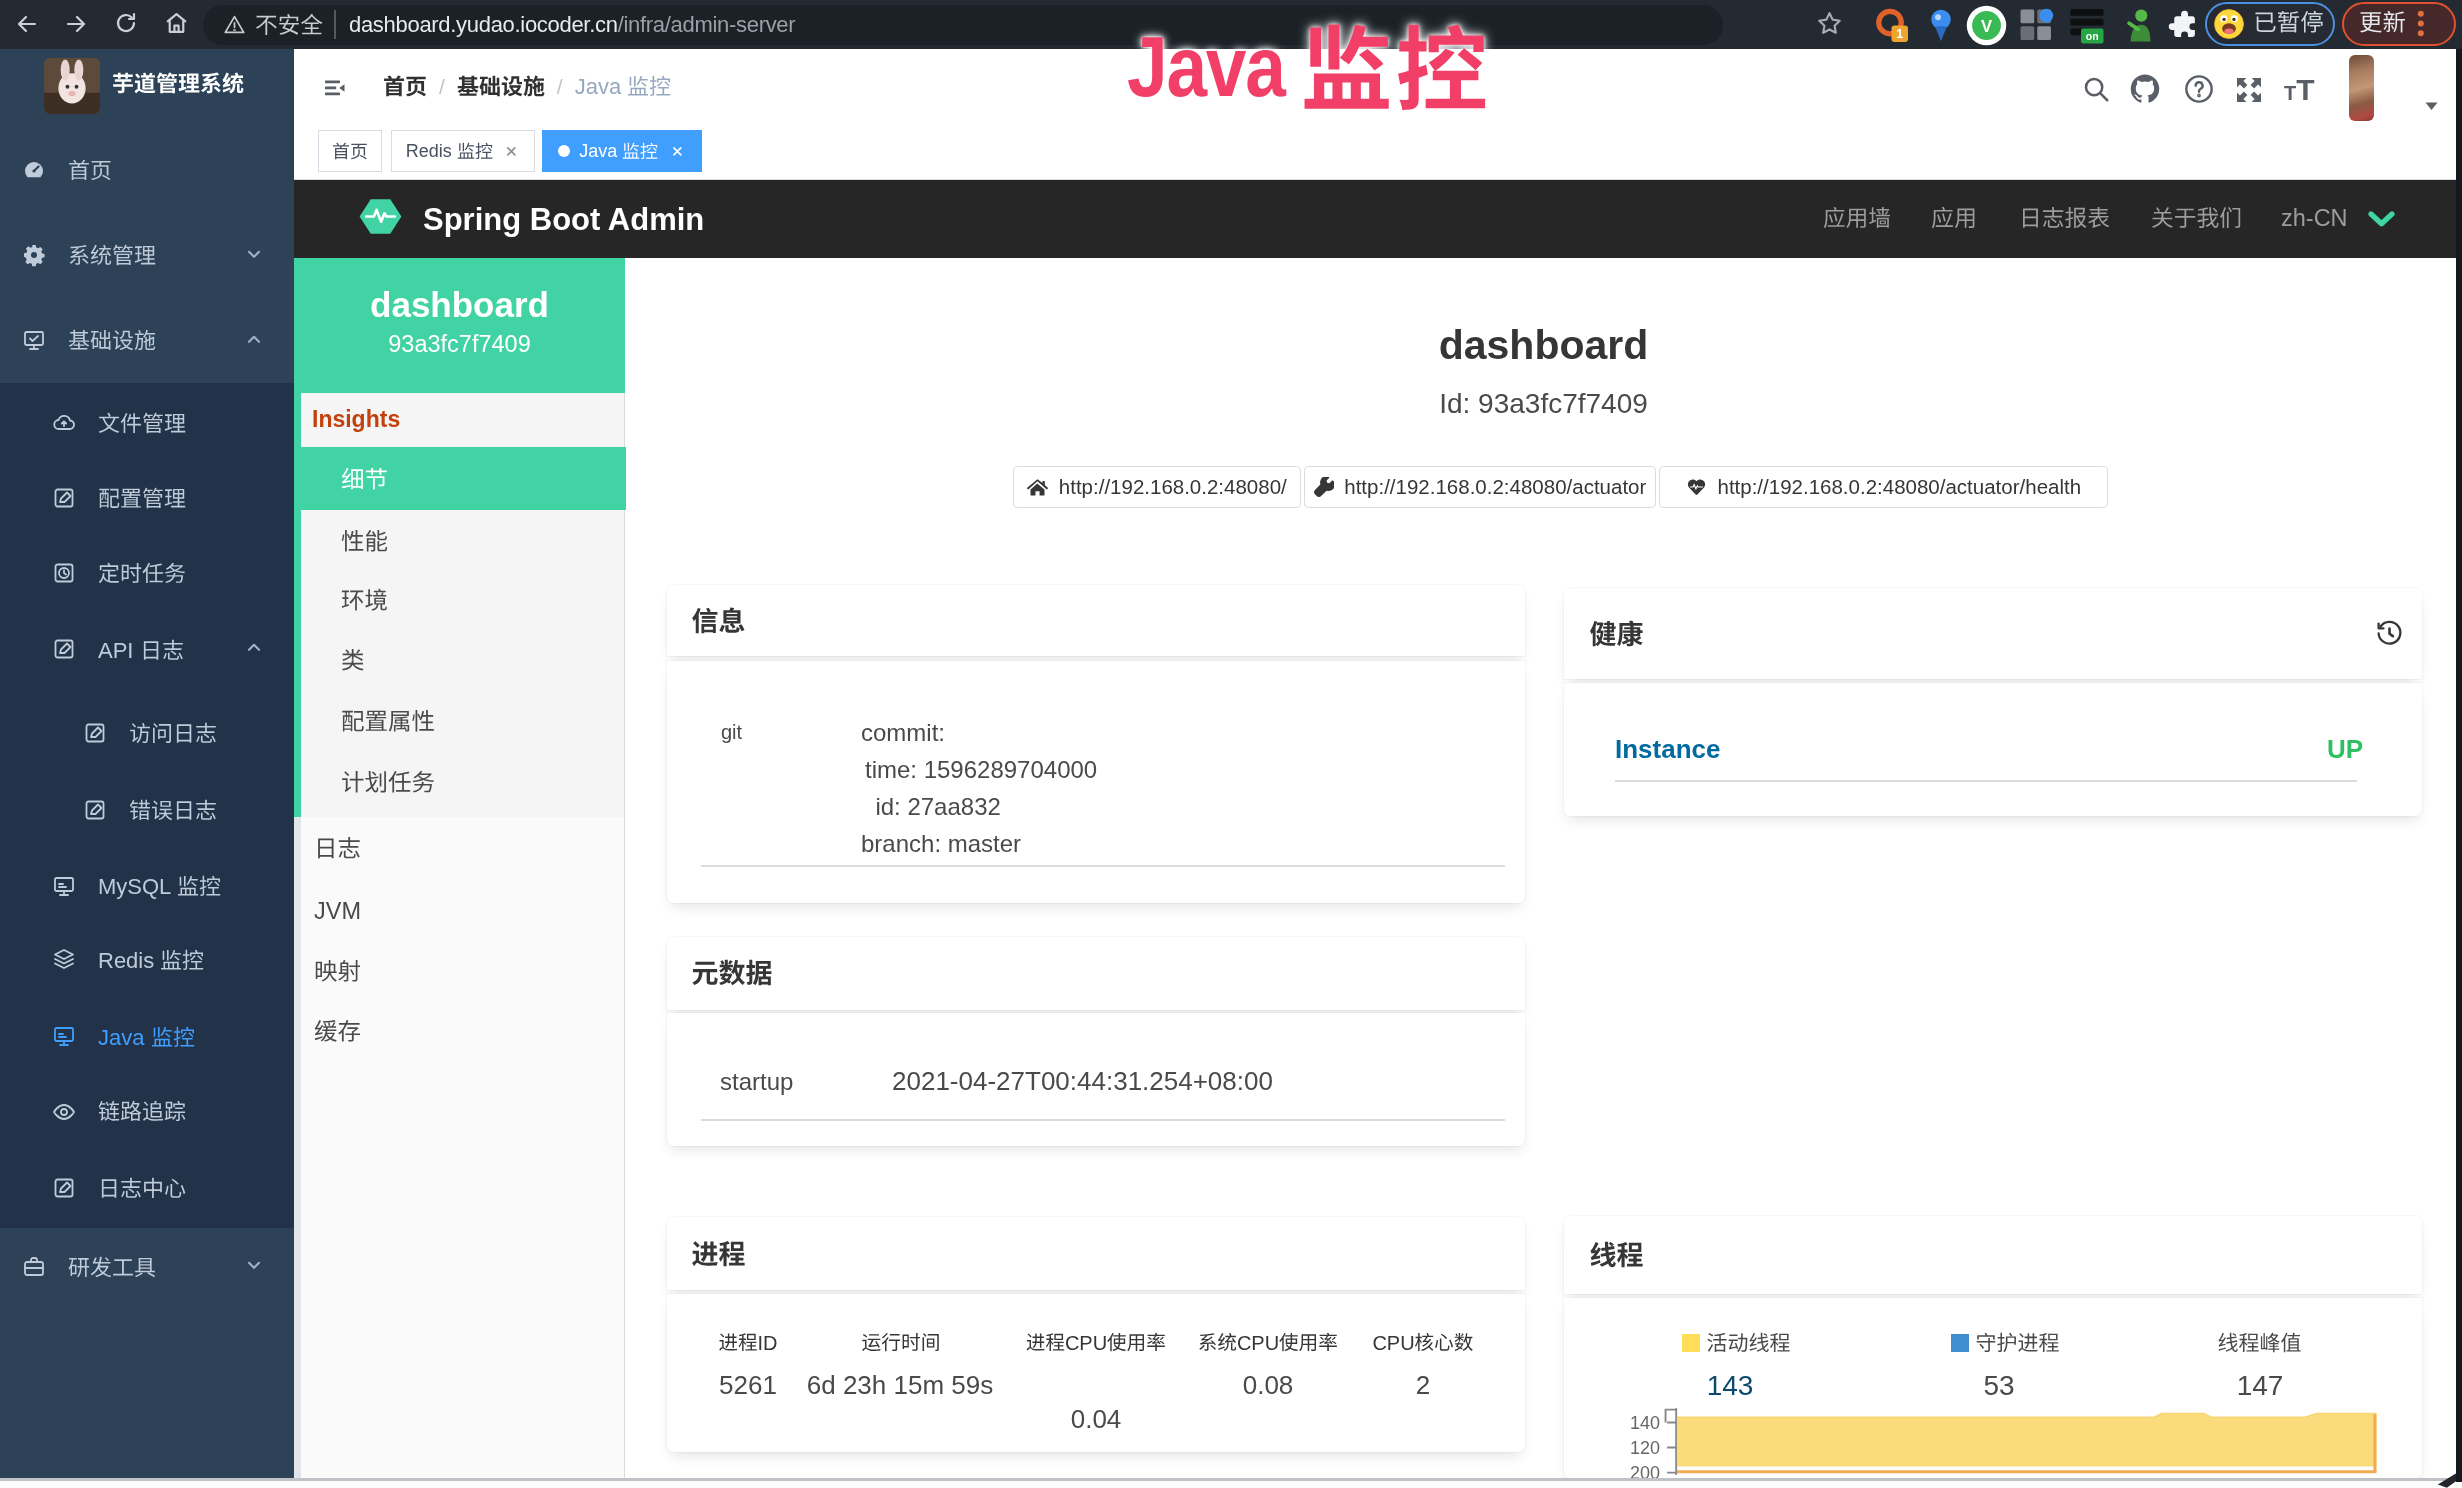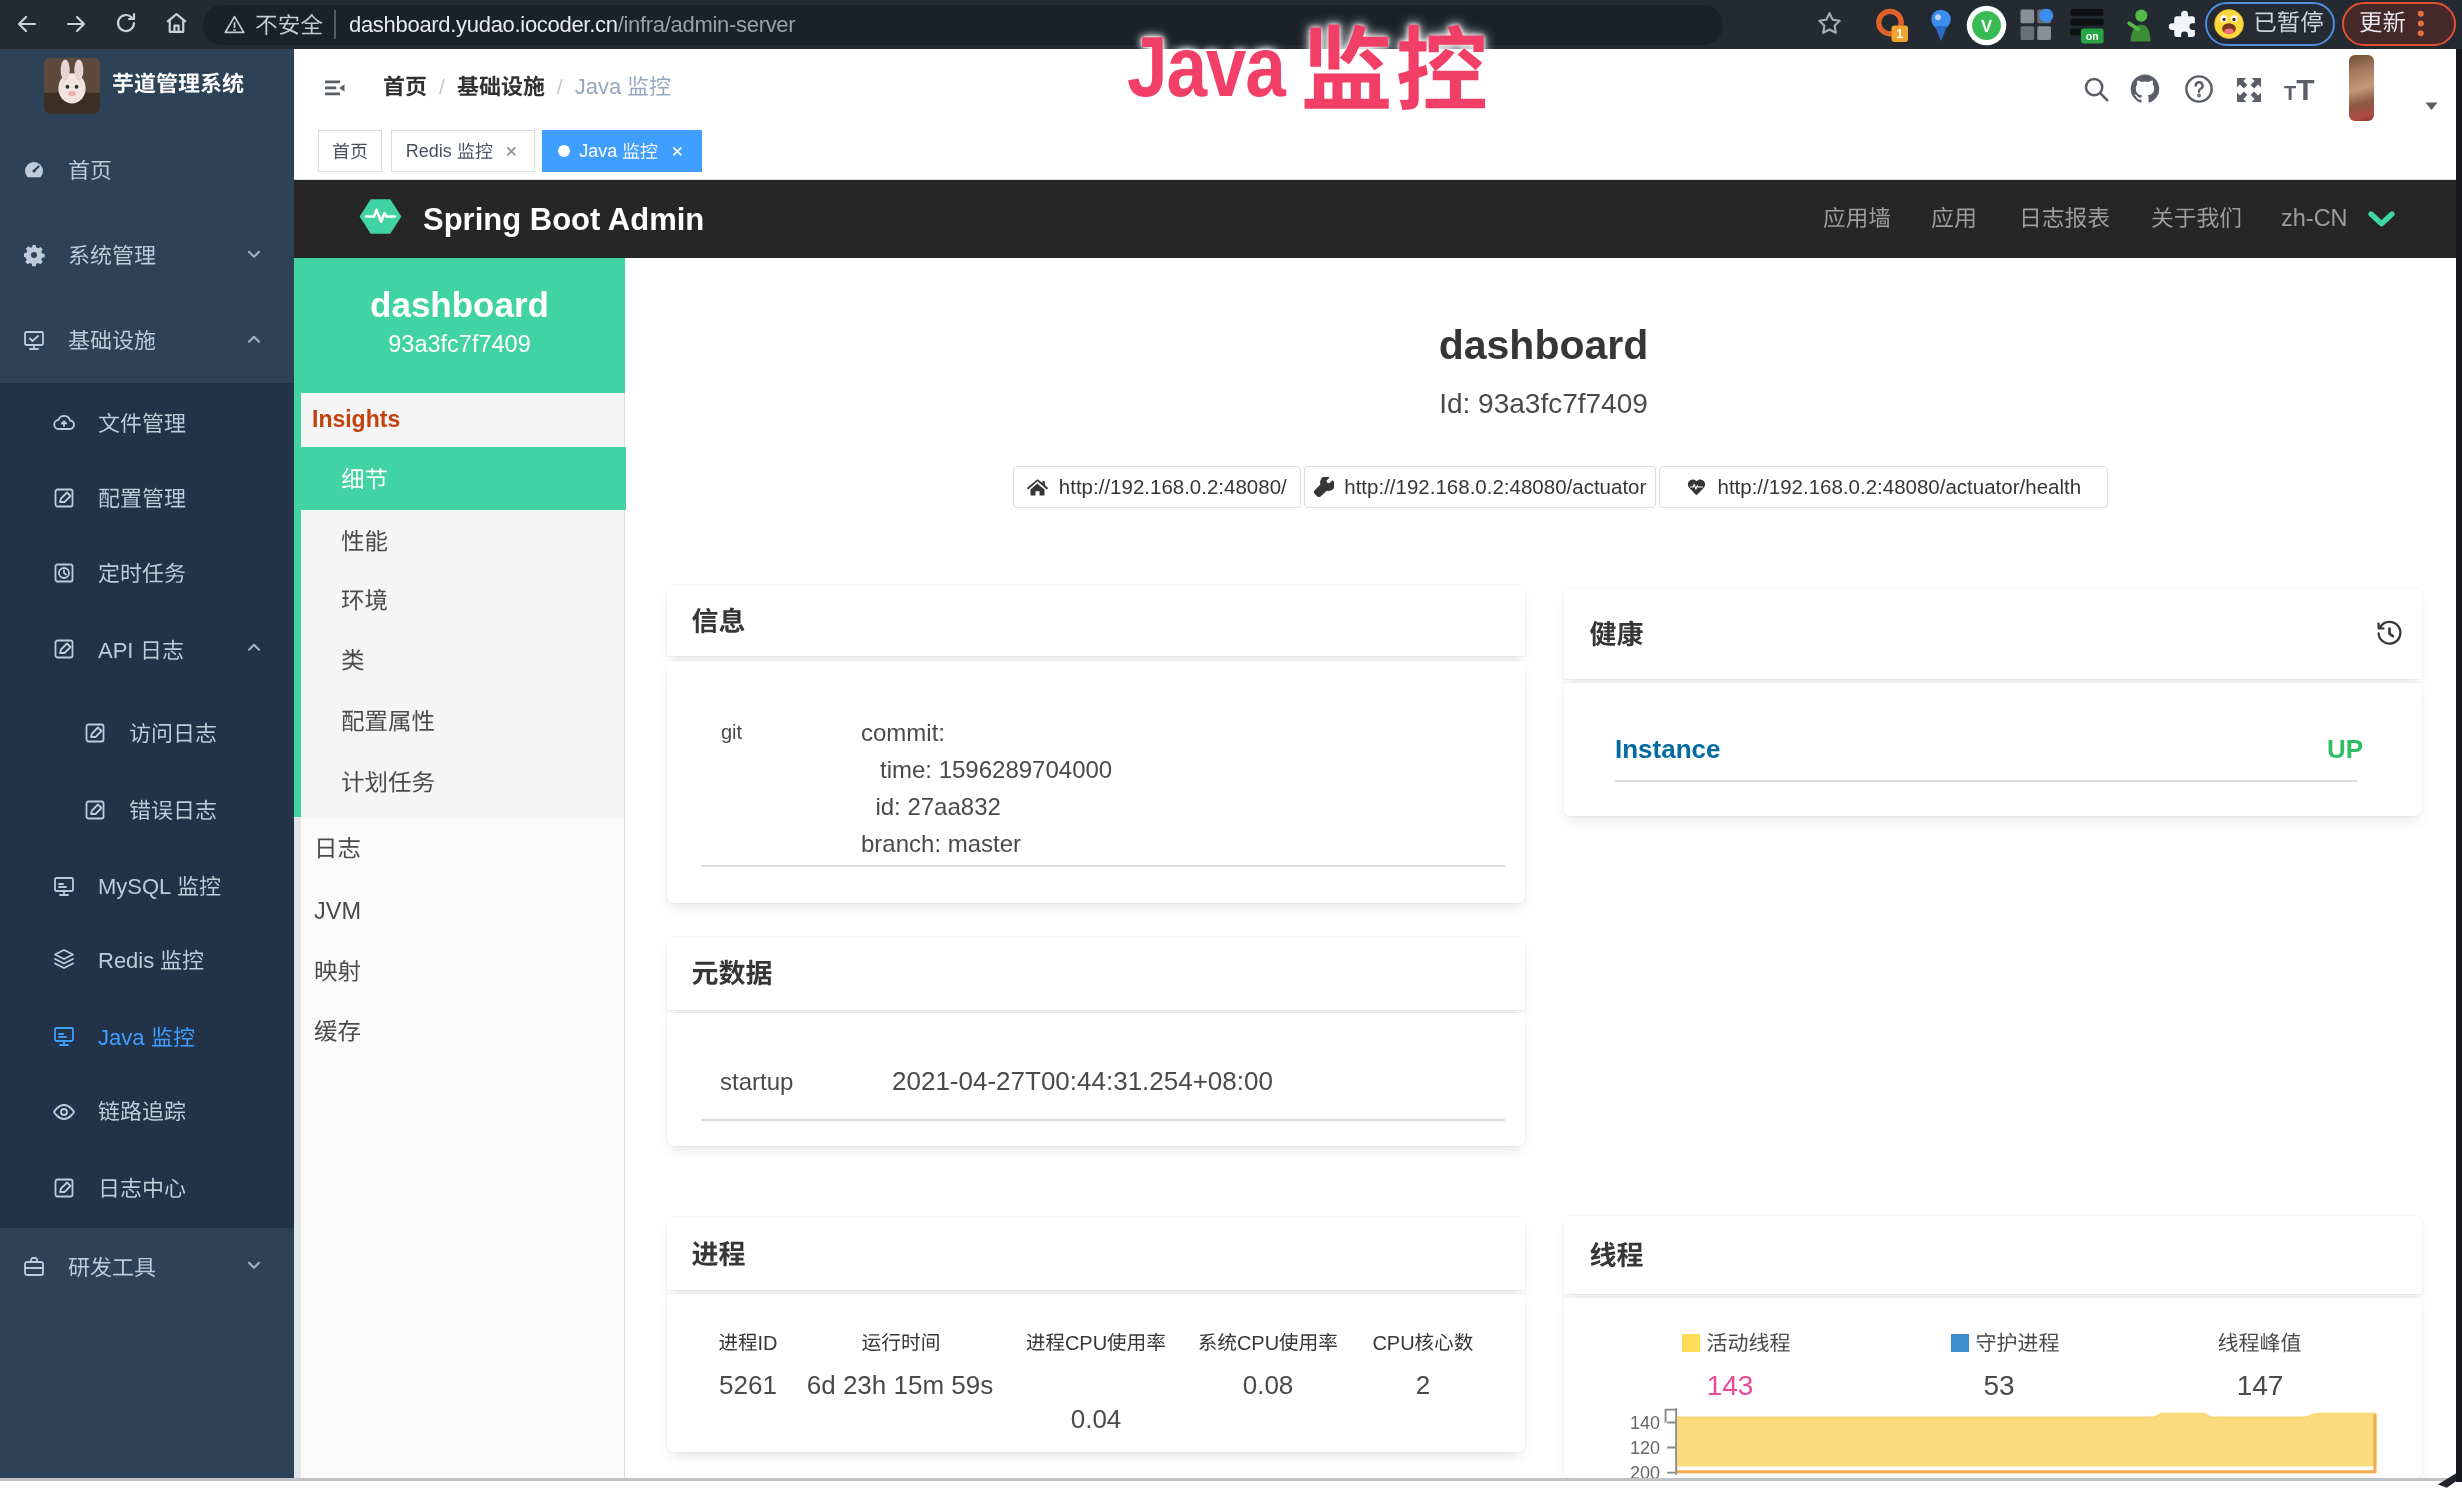--- a/index.html
+++ b/index.html
@@ -559,21 +559,21 @@
       <path d="M288 96c-57-64-160-56-211 12-36 48-34 115 5 161l181 196c14 15 36 15 50 0l181-196c39-46 41-113 5-161-51-68-154-76-211-12z"></path>
       <path d="M112 256h80l32-64 48 112 40-80 24 32h128" fill="none" stroke="#fff" stroke-width="32"></path>
     </svg>http://192.168.0.2:48080/actuator/health</div>
 <div class="a" style="left:667px;top:585px;width:858px;height:71px;box-shadow:0 7.6px 13.7px -4.6px rgba(10,10,10,.12),0 0 0 0.8px rgba(10,10,10,.04);background:#fff;border-radius:6px 6px 0 0"></div>
 <div class="a" style="left:691px;top:607px"><svg class="k" style="vertical-align:-3.3px" width="55" height="27" viewBox="0 0 72 36" fill="#363636">
       <use href="#c4fe1b" transform="translate(0.0,31.7) scale(0.0360,-0.0360)"></use>
       <use href="#c606fb" transform="translate(36.0,31.7) scale(0.0360,-0.0360)"></use>
     </svg></div>
 <div class="a" style="left:667px;top:661px;width:858px;height:242px;box-shadow:0 7.6px 13.7px -4.6px rgba(10,10,10,.12),0 0 0 0.8px rgba(10,10,10,.04);background:#fff;border-radius:0 0 6px 6px"></div>
 <div class="a" style="left:721px;top:714px;font-size:20px;color:#4a4a4a;line-height:37px">git</div>
-<div class="a" style="left:861px;top:714px;font-size:24px;color:#4a4a4a;line-height:37px">commit:<br><span style="margin-left:19px">time: 1596289704000</span><br><span style="margin-left:14.4px">id: 27aa832</span><br>branch: master</div>
+<div class="a" style="left:861px;top:714px;font-size:24px;color:#4a4a4a;line-height:37px">commit:<br><span style="margin-left:4px">time: 1596289704000</span><br><span style="margin-left:14.4px">id: 27aa832</span><br>branch: master</div>
 <div class="a" style="left:701px;top:865px;width:804px;height:1.5px;background:#dbdbdb"></div>
 <div class="a" style="left:1564px;top:588px;width:858px;height:91px;box-shadow:0 7.6px 13.7px -4.6px rgba(10,10,10,.12),0 0 0 0.8px rgba(10,10,10,.04);background:#fff;border-radius:6px 6px 0 0"></div>
 <div class="a" style="left:1589px;top:620px"><svg class="k" style="vertical-align:-3.3px" width="55" height="27" viewBox="0 0 72 36" fill="#363636">
       <use href="#c5065b" transform="translate(0.0,31.7) scale(0.0360,-0.0360)"></use>
       <use href="#c5eb7b" transform="translate(36.0,31.7) scale(0.0360,-0.0360)"></use>
     </svg></div>
 <svg class="a" style="left:2375px;top:619px" width="29" height="29" viewBox="0 0 24 24" fill="none" stroke="#363636" stroke-width="1.9" stroke-linecap="round" stroke-linejoin="round">
     <path d="M4.6 6.2A9 9 0 1 1 3 12"></path>
     <path d="M3 3.8v4h4"></path>
     <path d="M12 8v4.2l2.8 2" stroke-width="2.2"></path>
@@ -657,21 +657,21 @@
       <use href="#c8fdb" transform="translate(56.0,24.6) scale(0.0280,-0.0280)"></use>
       <use href="#c7a0b" transform="translate(84.0,24.6) scale(0.0280,-0.0280)"></use>
     </svg>
   </div>
 <div class="a" style="left:2217px;top:1332px"><svg class="k" style="vertical-align:-2.6px" width="85" height="21" viewBox="0 0 112 28" fill="#4a4a4a">
       <use href="#c7ebf" transform="translate(0.0,24.6) scale(0.0280,-0.0280)"></use>
       <use href="#c7a0b" transform="translate(28.0,24.6) scale(0.0280,-0.0280)"></use>
       <use href="#c5cf0" transform="translate(56.0,24.6) scale(0.0280,-0.0280)"></use>
       <use href="#c503c" transform="translate(84.0,24.6) scale(0.0280,-0.0280)"></use>
     </svg></div>
-<div class="a" style="left:1730px;top:1370px;transform:translateX(-50%);font-size:28px;color:#ec4899">143</div>
+<div class="a" style="left:1730px;top:1370px;transform:translateX(-50%);font-size:28px;color:#0c4a6e">143</div>
 <div class="a" style="left:1999px;top:1370px;transform:translateX(-50%);font-size:28px;color:#4a4a4a">53</div>
 <div class="a" style="left:2260px;top:1370px;transform:translateX(-50%);font-size:28px;color:#4a4a4a">147</div>
 <div class="a" style="left:1618px;top:1413px;width:42px;text-align:right;font-size:18px;color:#666">140</div>
 <div class="a" style="left:1618px;top:1438px;width:42px;text-align:right;font-size:18px;color:#666">120</div>
 <div class="a" style="left:1618px;top:1463px;width:42px;text-align:right;font-size:18px;color:#666">200</div>
 <svg class="a" style="left:1661px;top:1405px" width="720" height="73" viewBox="0 0 950 96">
     <path d="M6 23V6h14" fill="none" stroke="#888" stroke-width="2.5"></path>
     <path d="M8 23h12M8 56h12M8 89h12" stroke="#888" stroke-width="2.5"></path>
     <path d="M20 4v88" stroke="#888" stroke-width="2.5"></path>
     <path d="M21 16h630l10-5h55l10 5h124l15-5h79v70H21z" fill="#fbdc7d"></path>

